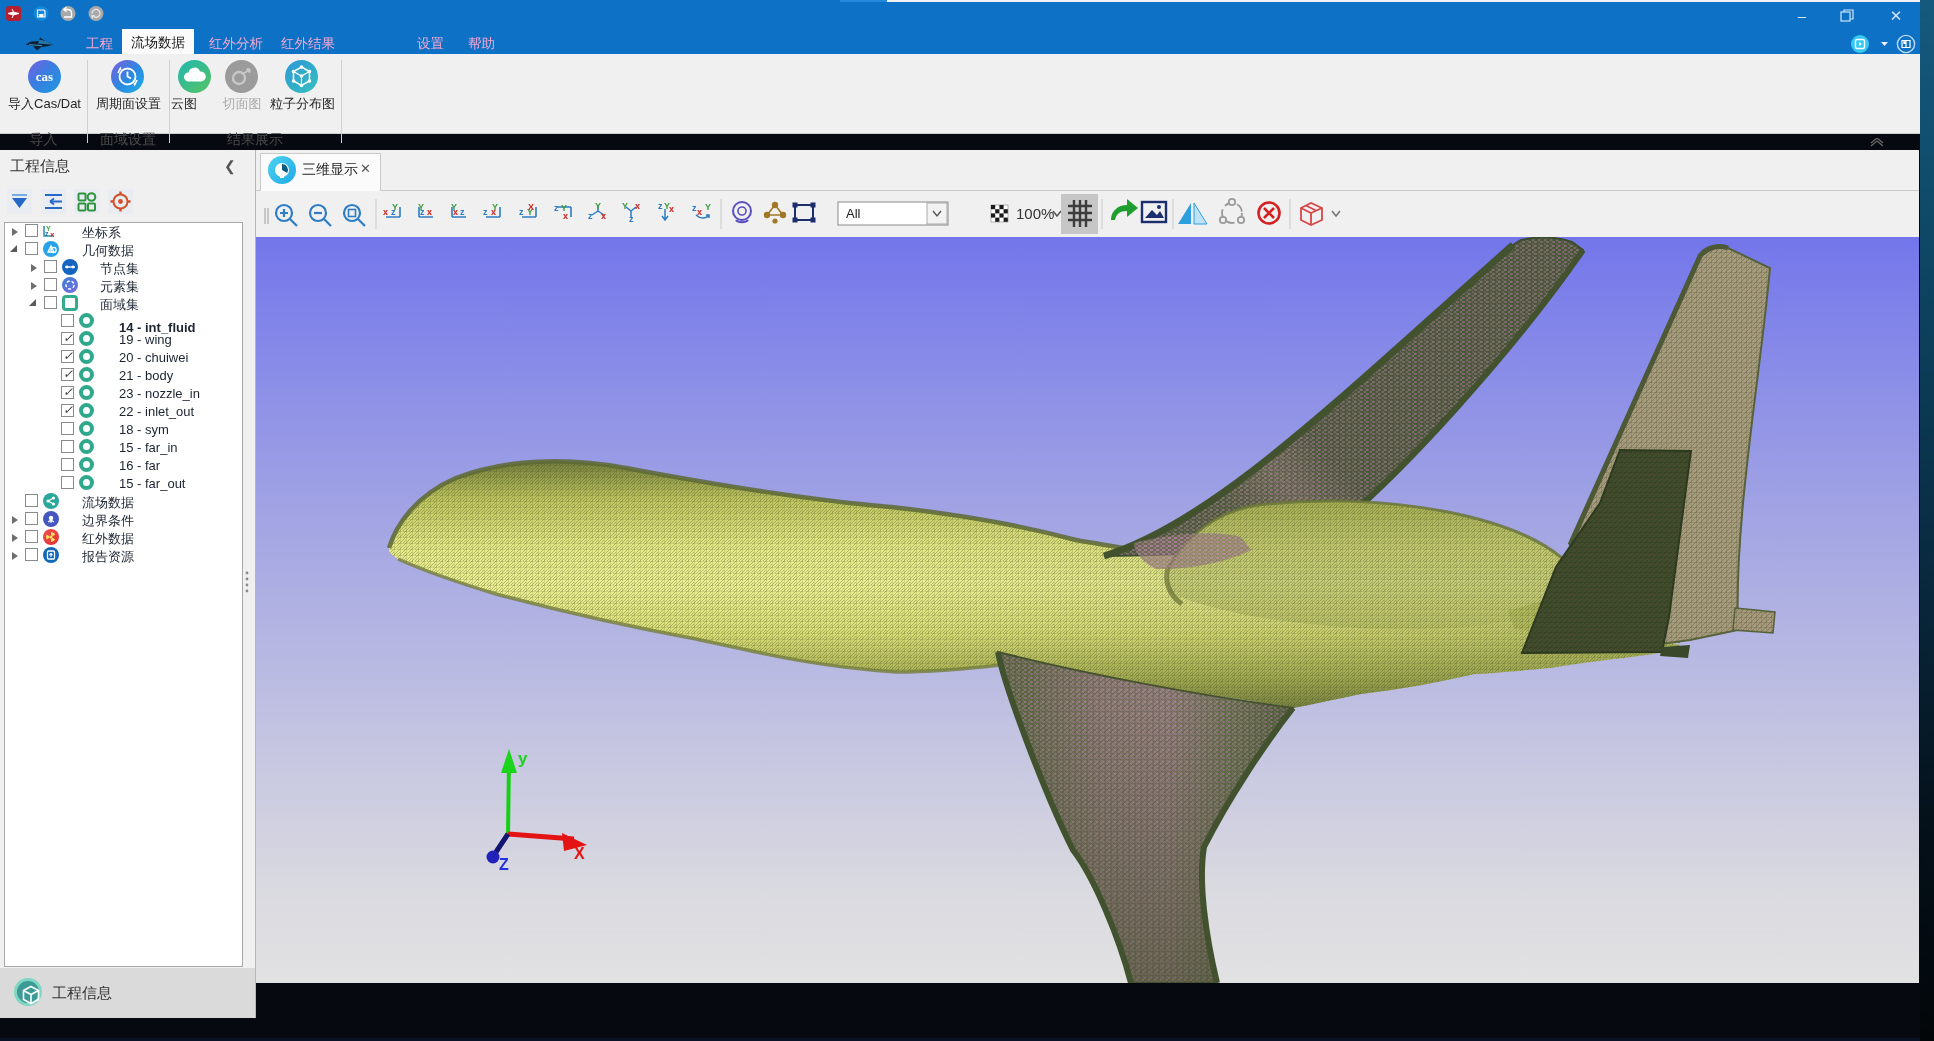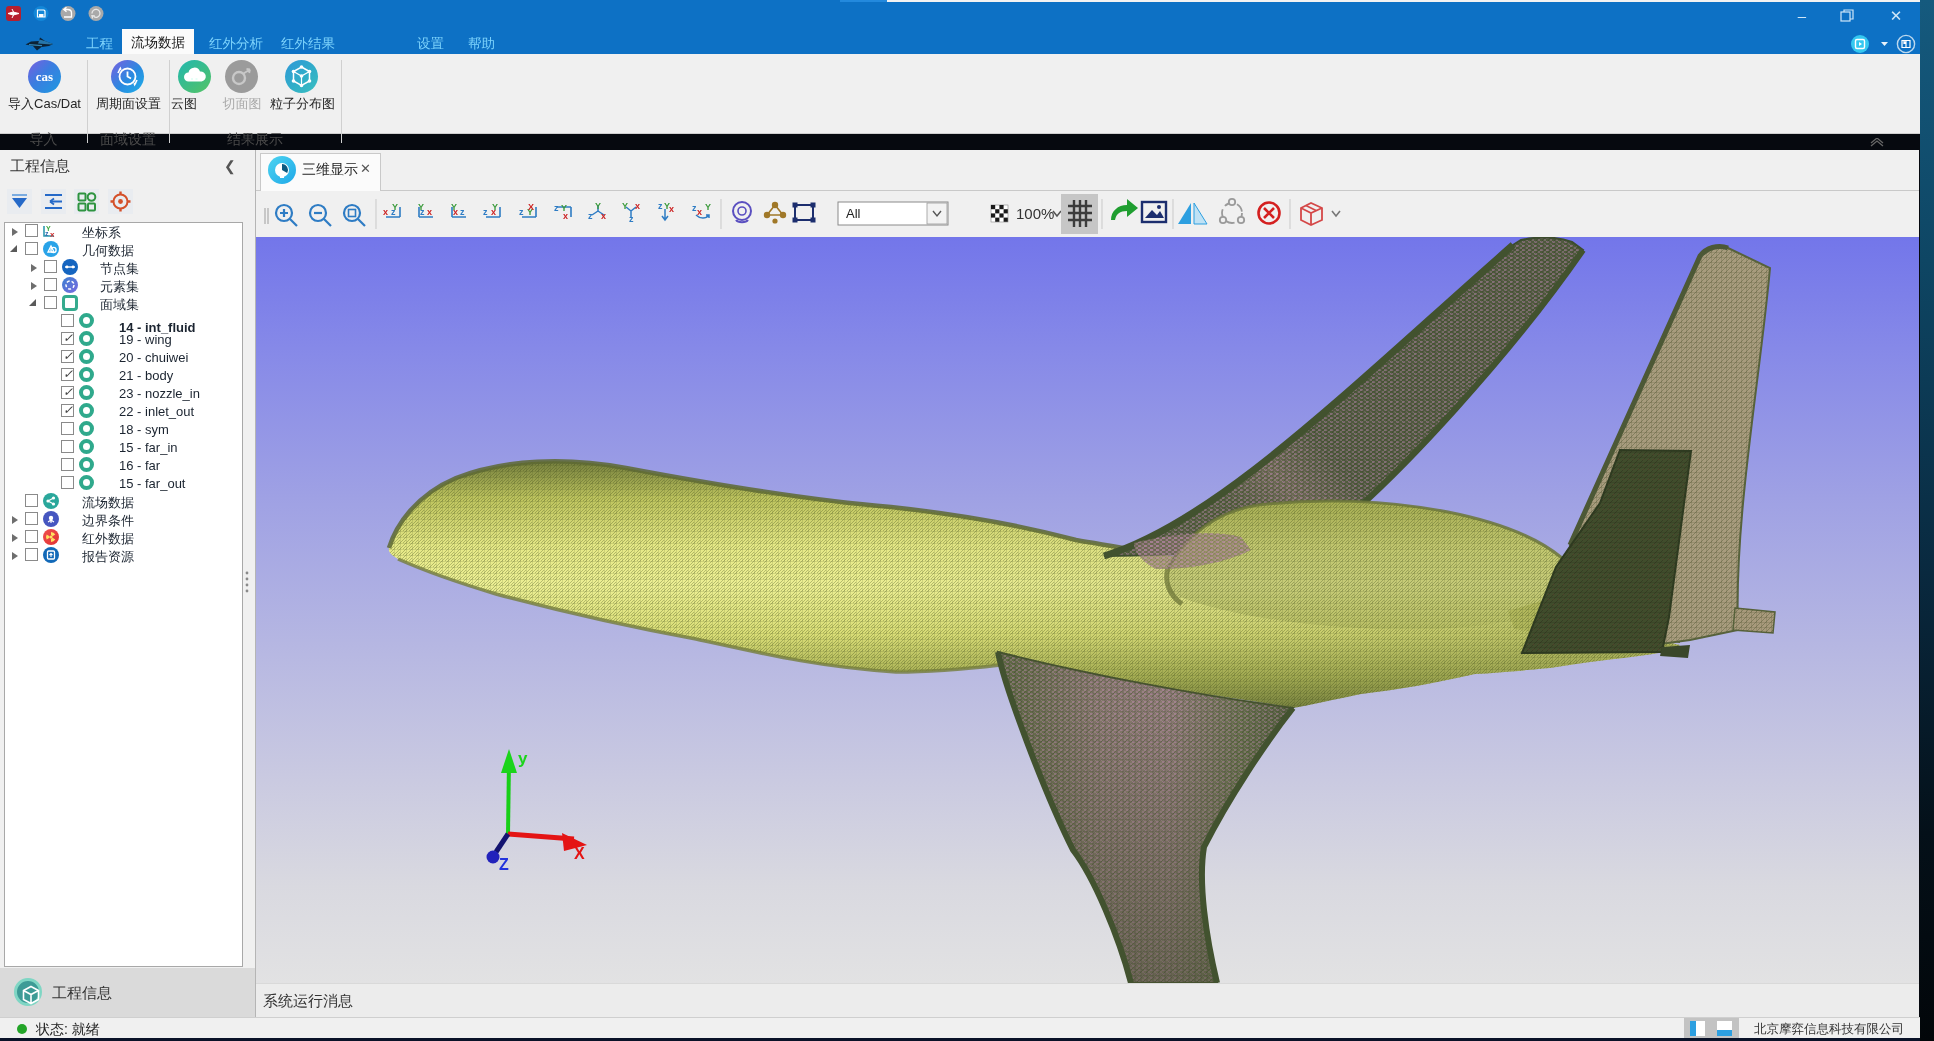--- a/index.html
+++ b/index.html
@@ -8,21 +8,21 @@
 .abs { position:absolute; }
 
 
 #titlebar { left:0; top:0; width:1920px; height:32px; background:#0d71c5; }
 #menubar { left:0; top:32px; width:1920px; height:22px; background:#0d71c5; }
 #title-text { left:0; top:9px; width:1920px; text-align:center; font-size:13.5px; color:#ffffff; }
 #title-text .dim { color:#9dc6e8; }
 .winctl { top:0px; width:46px; height:32px; color:#cfe6f8; font-size:15px; text-align:center; line-height:32px; }
 
 
-.mtab { top:33px; height:21px; line-height:21px; color:#7dd3fc; font-size:13.5px; }
+.mtab { top:33px; height:21px; line-height:21px; color:#f9a8d4; font-size:13.5px; }
 #activetab { left:122px; top:29px; width:72px; height:25px; background:#fbfbfb; color:#1a1a1a; font-size:13.5px; text-align:center; line-height:27px; }
 
 
 #ribbon { left:0; top:54px; width:1920px; height:80px; background:#f0f0f0; border-bottom:1px solid #cfcfcf; }
 .rsep { top:6px; width:1px; height:83px; background:#d0d0d0; }
 .ricon { top:6px; width:33px; height:33px; border-radius:50%; }
 .rlabel { top:41px; font-size:13px; color:#262626; text-align:center; }
 .rgroup { top:77px; font-size:14px; color:#4a4a4a; text-align:center; }
 
 
@@ -674,31 +674,16 @@
       <text x="262" y="527" font-size="17" font-weight="bold" fill="#1bd41b" font-family="Liberation Sans, sans-serif">y</text>
       <line x1="252" y1="597" x2="318" y2="602" stroke="#e41414" stroke-width="5"></line>
       <polygon points="331,608 306,596 308,614" fill="#e41414"></polygon>
       <text x="318" y="622" font-size="16" font-weight="bold" fill="#e41414" font-family="Liberation Sans, sans-serif">X</text>
       <line x1="252" y1="597" x2="240" y2="615" stroke="#131370" stroke-width="5"></line>
       <circle cx="237" cy="620" r="6.5" fill="#2222bb"></circle>
       <text x="243" y="633" font-size="16" font-weight="bold" fill="#2233dd" font-family="Liberation Sans, sans-serif">Z</text>
     </g>
   </svg>
   </div>
-  <div class="abs" id="msgbar">
-      <span>系统运行消息</span>
-    </div>
-
-  <div class="abs" id="statusbar">
-    <div class="abs" style="left:17px; top:6px; width:10px; height:10px; border-radius:50%; background:#23a428;"></div>
-    <div class="abs" style="left:36px; top:3px; font-size:14px; color:#222;">状态: 就绪</div>
-    <div class="abs" style="left:1684px; top:0px; width:55px; height:21px; background:#c3c3c3;"></div>
-    <svg class="abs" style="left:1690px;top:3px;" width="44" height="15" viewBox="0 0 44 15">
-      <rect x="0" y="0" width="15" height="15" fill="#fff"></rect>
-        <rect x="0" y="0" width="6" height="15" fill="#2d9fe0"></rect>
-      <rect x="27" y="0" width="15" height="15" fill="#fff"></rect>
-        <rect x="27" y="9" width="15" height="6" fill="#2d9fe0"></rect>
-    </svg>
-    <div class="abs" style="left:1754px; top:3px; font-size:12.5px; color:#333;">北京摩弈信息科技有限公司</div>
-  </div>
+
   <div class="abs" id="bottomstrip"></div>
   <div class="abs" id="deskstrip"></div>
 </div>
 
 </body></html>

